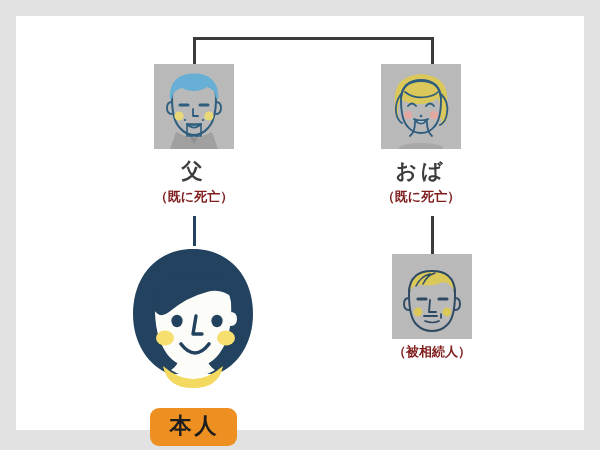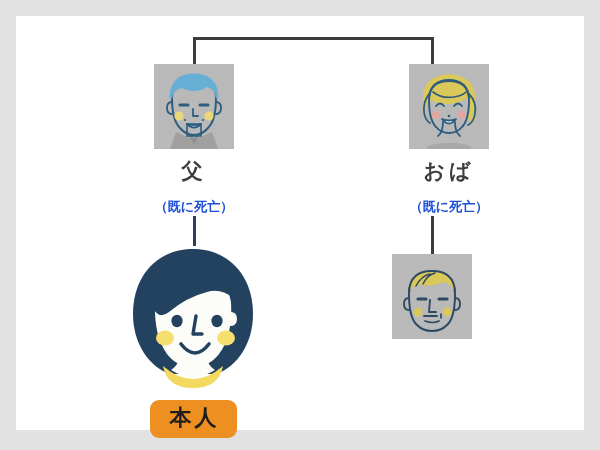--- a/index.html
+++ b/index.html
@@ -56,44 +56,44 @@
     font-weight: bold;
     color: #3c3c3c;
     letter-spacing: 4px;
     line-height: 1.25;
     margin-top: 9px;
     white-space: nowrap;
   }
   .note {
     font-size: 13px;
     font-weight: bold;
-    color: #1d4ed8;
+    color: #7f1d1d;
     letter-spacing: 0px;
     line-height: 1.3;
-    margin-top: 15px;
+    margin-top: 5px;
     white-space: nowrap;
   }
 
   
   .subject {
     position: absolute;
     text-align: center;
   }
   .subject-art { display: block; margin: 0 auto; }
   .badge {
     display: inline-block;
     background: #ee9021;
     color: #1d1d1d;
     font-size: 22px;
     font-weight: bold;
     letter-spacing: 3px;
     border-radius: 9px;
     padding: 4px 17px 6px 20px;
     line-height: 1.25;
-    margin-top: 4px;
+    margin-top: 12px;
     white-space: nowrap;
   }
 </style>
 </head>
 <body>
 
 <div class="canvas">
   <div class="stage">
 
     <div class="line line-h" style="left:177px; top:21px; width:241px;"></div>
@@ -132,21 +132,21 @@
 
           <path d="M33 60 q7 7 14 0 q-7 2 -14 0 Z" fill="#ffffff" stroke="#2e5d7e" stroke-width="1.8" stroke-linejoin="round"></path>
           <circle cx="31" cy="56" r="1.1" fill="#2e5d7e"></circle>
           <circle cx="49" cy="56" r="1.1" fill="#2e5d7e"></circle>
         </svg>
       </div>
       <div class="name">父</div>
       <div class="note">（既に死亡）</div>
     </div>
 
-    <div class="node" style="left:353px; top:48px; width:160px;">
+    <div class="node" style="left:325px; top:48px; width:160px;">
       <div class="photo" style="width:80px; height:85px;">
         <svg width="80" height="85" viewBox="0 0 80 85">
           <rect x="0" y="0" width="80" height="85" fill="#b9b9b9"></rect>
 
           <ellipse cx="40" cy="84" rx="22" ry="5" fill="#a8a8a8"></ellipse>
 
           <path d="M14 40 q-3 -28 26 -30 q29 2 26 30 q-1 12 -8 16 q3 -14 -1 -22 q-8 6 -19 6 q-12 0 -18 -5 q-5 9 -2 21 q-6 -5 -4 -16 Z" fill="#dac85a"></path>
           <path d="M61 34 q7 6 6 16 q-1 9 -8 12 q5 -12 2 -28 Z" fill="#dac85a"></path>
 
           <path d="M34 58 q0 10 -5 14 M46 58 q0 10 5 14" fill="none" stroke="#2e5d7e" stroke-width="1.8" stroke-linecap="round"></path>
@@ -221,16 +221,17 @@
           <circle cx="26" cy="58" r="4.4" fill="#dac85a"></circle>
           <circle cx="55" cy="58" r="4.4" fill="#dac85a"></circle>
 
           <path d="M38 46 L37 58 L44 58" fill="none" stroke="#2e4a63" stroke-width="1.9" stroke-linecap="round" stroke-linejoin="round"></path>
 
           <path d="M32 62 h13" stroke="#2e4a63" stroke-width="1.9" stroke-linecap="round"></path>
           <path d="M49 60 v4" stroke="#2e4a63" stroke-width="1.7" stroke-linecap="round"></path>
           <path d="M33 67 q8 3 14 0" fill="none" stroke="#2e4a63" stroke-width="1.7" stroke-linecap="round"></path>
         </svg>
       </div>
+      <div class="note">（被相続人）</div>
     </div>
 
   </div>
 </div>
 
 </body></html>

